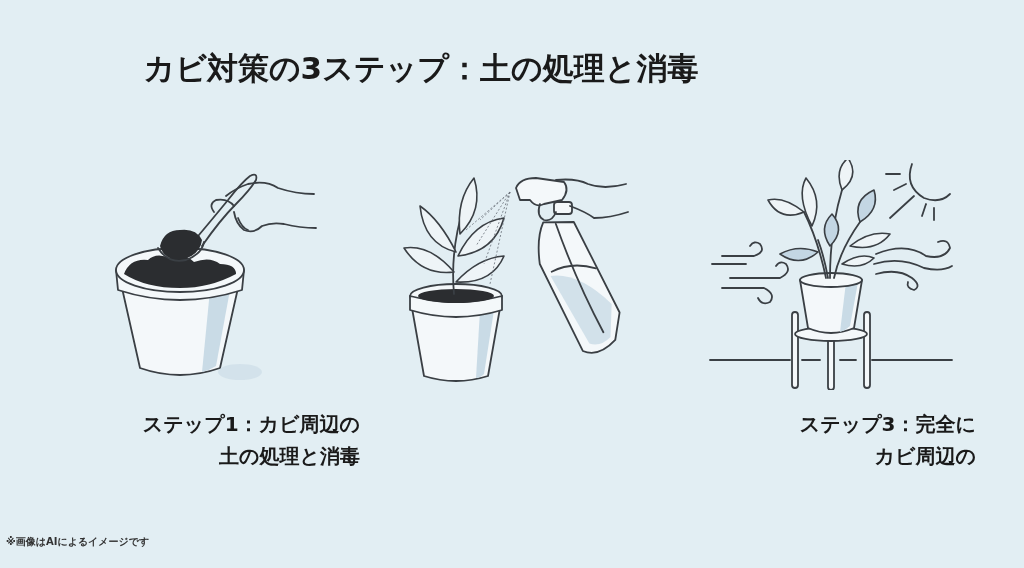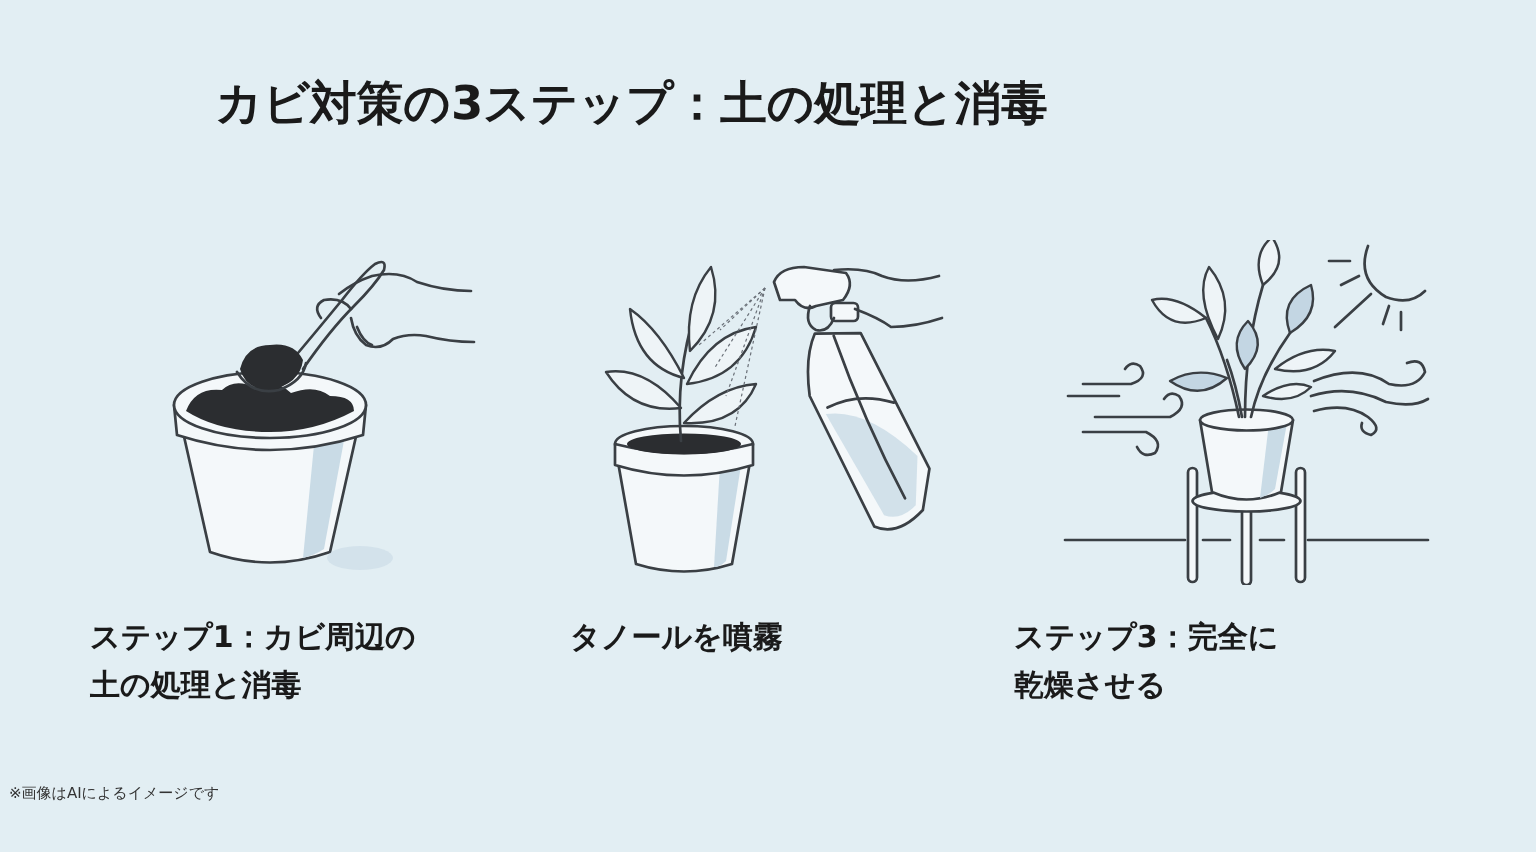--- a/index.html
+++ b/index.html
@@ -12,25 +12,25 @@
   }
   .title {
     position: absolute; left: 0; top: 48px; width: 842px;
     text-align: center; font-size: 31px; font-weight: bold; letter-spacing: 0px;
   }
   .step {
     position: absolute; top: 160px; width: 300px; text-align: center;
   }
   .step svg { display: block; margin: 0 auto; }
   .caption {
-    position: absolute; top: 408px; width: 300px; text-align: left;
+    position: absolute; top: 408px; width: 300px; text-align: right;
     font-size: 20px; font-weight: bold; line-height: 32px;
   }
   .footnote {
-    position: absolute; left: 6px; top: 522px; font-size: 10px; color: #333;
+    position: absolute; left: 6px; top: 535px; font-size: 10px; color: #333; font-weight: bold;
   }
   .stroke { fill: none; stroke: #3a3f44; stroke-width: 1.8; stroke-linecap: round; stroke-linejoin: round; }
   .potfill { fill: #f4f8fa; stroke: #3a3f44; stroke-width: 1.8; stroke-linejoin: round; }
   .shade { fill: #c9dbe6; }
   .soil { fill: #2b2d30; }
   .leaf { fill: #eef4f7; stroke: #3a3f44; stroke-width: 1.6; stroke-linejoin: round; }
   .leafb { fill: #c3d6e3; stroke: #3a3f44; stroke-width: 1.6; stroke-linejoin: round; }
 </style>
 </head>
 <body>
@@ -95,21 +95,20 @@
 
     <path class="potfill" d="M136 28 Q140 18 156 18 L184 22 Q190 30 182 40 L164 44 Q156 48 150 40 L140 40 Z"></path>
     <rect class="potfill" x="174" y="42" width="18" height="12" rx="3"></rect>
 
     <path class="stroke" d="M176 20 Q196 18 208 24 Q224 30 246 24"></path>
     <path class="stroke" d="M190 46 Q206 52 214 58 Q230 58 248 52"></path>
     <path class="stroke" d="M160 44 Q156 56 164 60 Q172 62 176 52"></path>
   </svg>
 </div>
 <div class="caption" style="left:380px;">
-  <div>タノールを噴霧</div>
 </div>
 
 <div class="step" style="left:700px;">
   <svg width="300" height="230" viewBox="0 0 300 230">
 
     <path class="stroke" d="M212 4 Q204 26 224 38 Q240 44 250 34"></path>
     <line class="stroke" x1="186" y1="14" x2="200" y2="14"></line>
     <line class="stroke" x1="194" y1="30" x2="206" y2="24"></line>
     <line class="stroke" x1="190" y1="58" x2="214" y2="36"></line>
     <line class="stroke" x1="222" y1="56" x2="226" y2="44"></line>
@@ -147,16 +146,16 @@
     <path class="leaf" d="M112 66 Q96 36 106 18 Q124 40 112 66 Z"></path>
     <path class="leafb" d="M160 62 Q152 40 174 30 Q180 50 160 62 Z"></path>
     <path class="leafb" d="M130 86 Q118 68 132 54 Q146 70 130 86 Z"></path>
     <path class="leafb" d="M118 92 Q98 84 80 94 Q100 108 118 92 Z"></path>
     <path class="leaf" d="M150 86 Q170 70 190 74 Q176 92 150 86 Z"></path>
     <path class="leaf" d="M142 104 Q160 92 174 98 Q162 110 142 104 Z"></path>
   </svg>
 </div>
 <div class="caption" style="left:676px;">
   <div>ステップ3：完全に</div>
-  <div>乾燥させる</div>
+  <div>カビ周辺の</div>
 </div>
 
 <div class="footnote">※画像はAIによるイメージです</div>
 
 </body></html>

